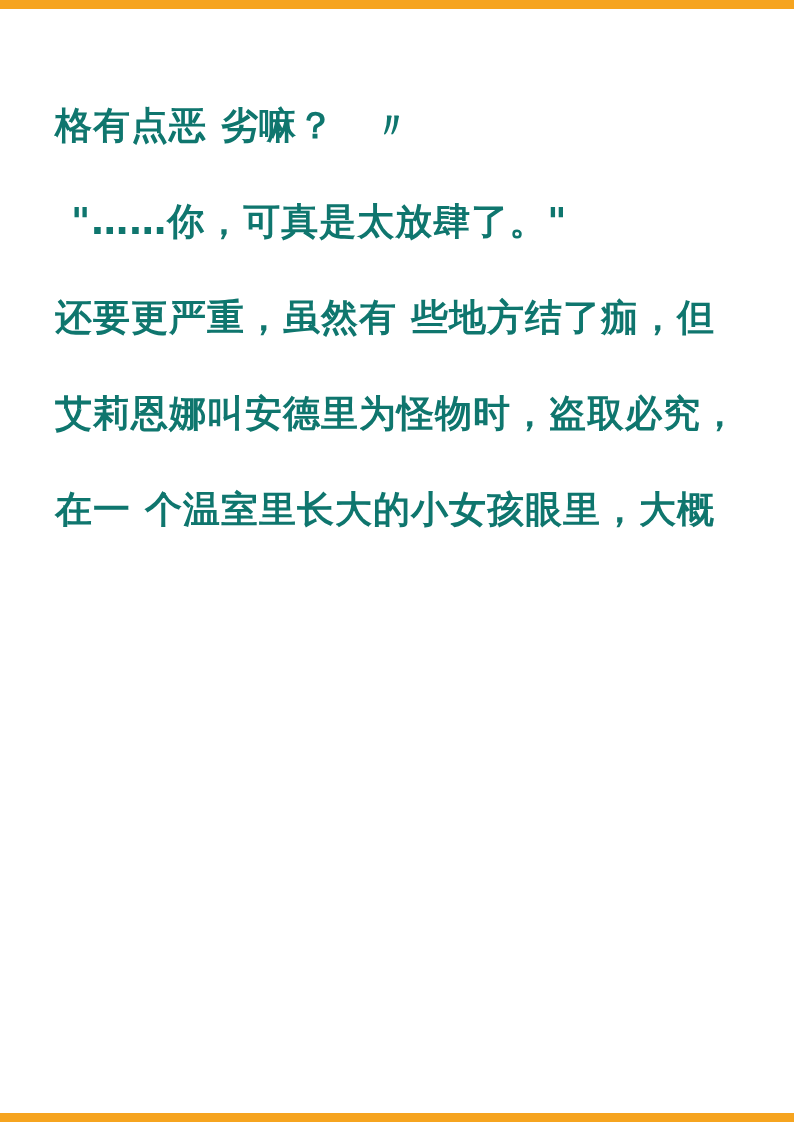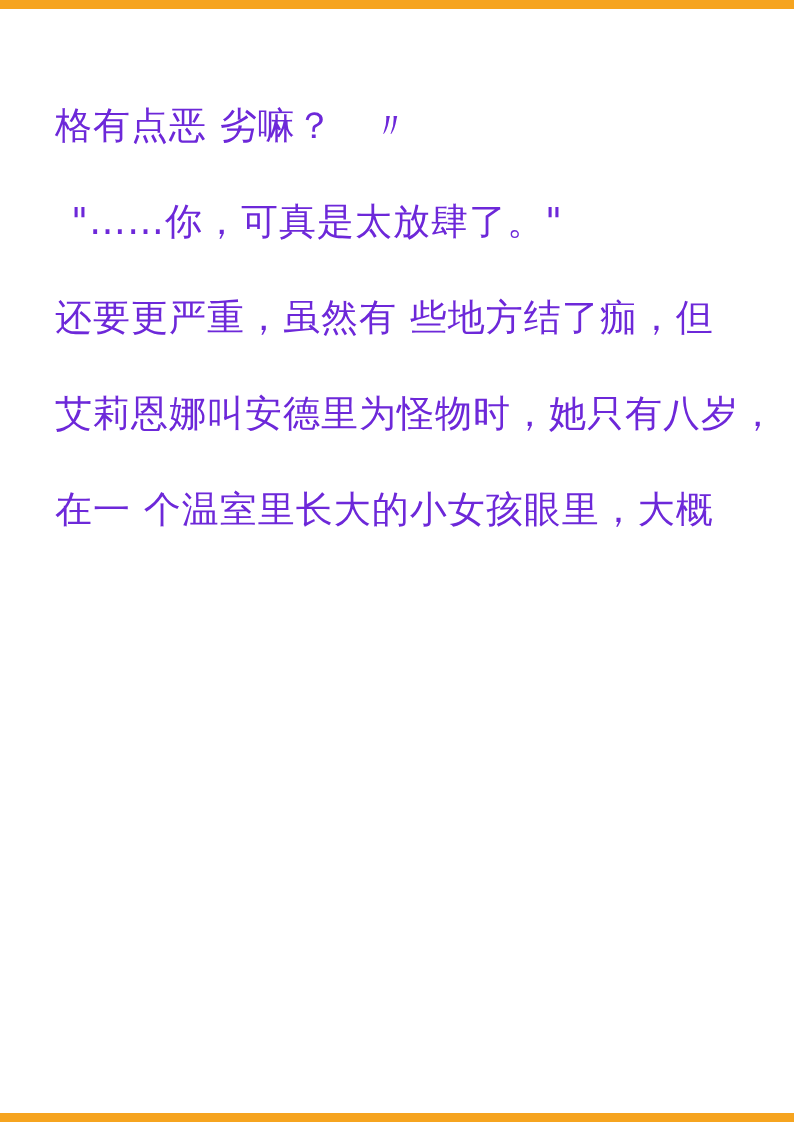--- a/index.html
+++ b/index.html
@@ -28,23 +28,23 @@
     top: 103px;
     left: 55px;
     right: 30px;
     z-index: 2;
   }
   .line {
     height: 96px;
     font-size: 37px;
     letter-spacing: 1px;
     line-height: 46px;
-    color: #6d28d9;
+    color: #0f766e;
     white-space: pre;
-    font-weight: 400;
+    font-weight: 700;
   }
   .line:nth-child(2) { padding-left: 16px; }
 
   
   .watermark {
     position: absolute;
     left: 200px;
     top: 510px;
     width: 380px;
     z-index: 1;
@@ -96,20 +96,20 @@
 <body>
 
 <div class="page">
 
   <div class="edge-bar top" style="background: rgb(246, 164, 31);"></div>
 
   <div class="text-block">
       <div class="line">格有点恶 劣嘛？　〃</div>
       <div class="line">"……你，可真是太放肆了。"</div>
       <div class="line">还要更严重，虽然有 些地方结了痂，但</div>
-      <div class="line">艾莉恩娜叫安德里为怪物时，她只有八岁，</div>
+      <div class="line">艾莉恩娜叫安德里为怪物时，盗取必究，</div>
       <div class="line">在一 个温室里长大的小女孩眼里，大概</div>
     </div>
 
 
   <div class="edge-bar bottom" style="background: rgb(246, 164, 31);"></div>
 
 </div>
 
 </body></html>

